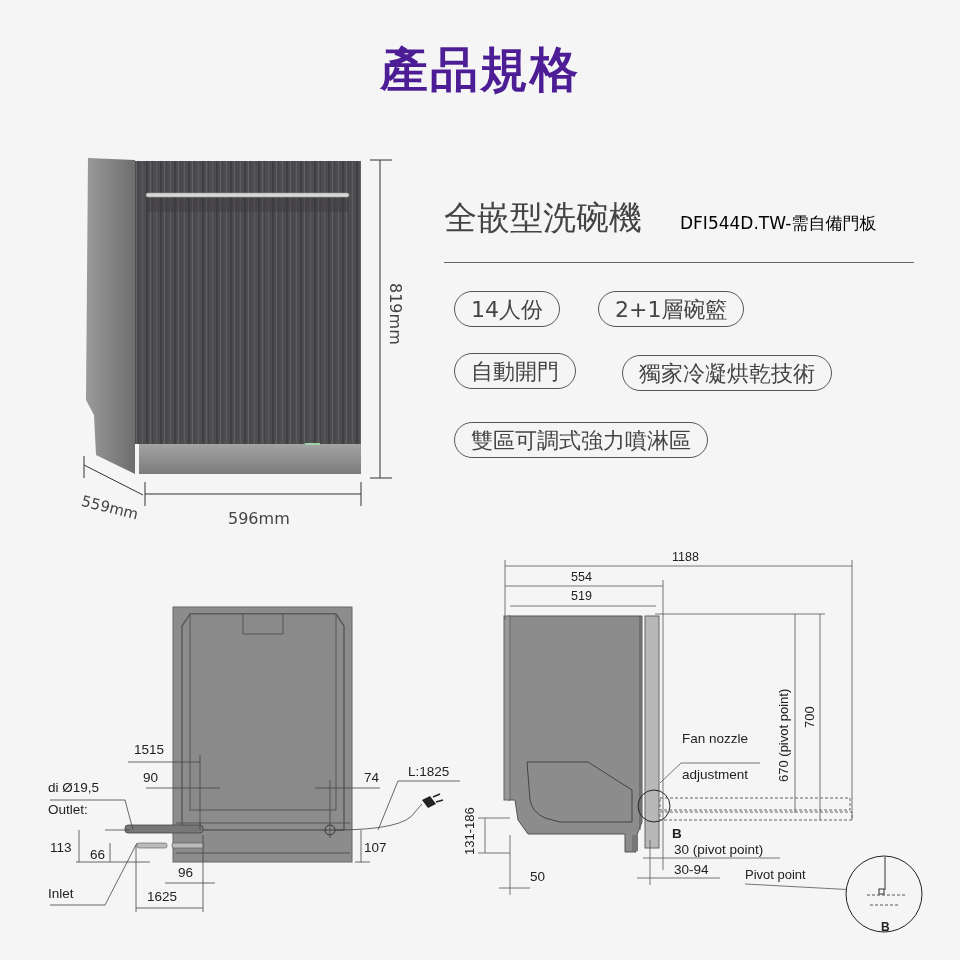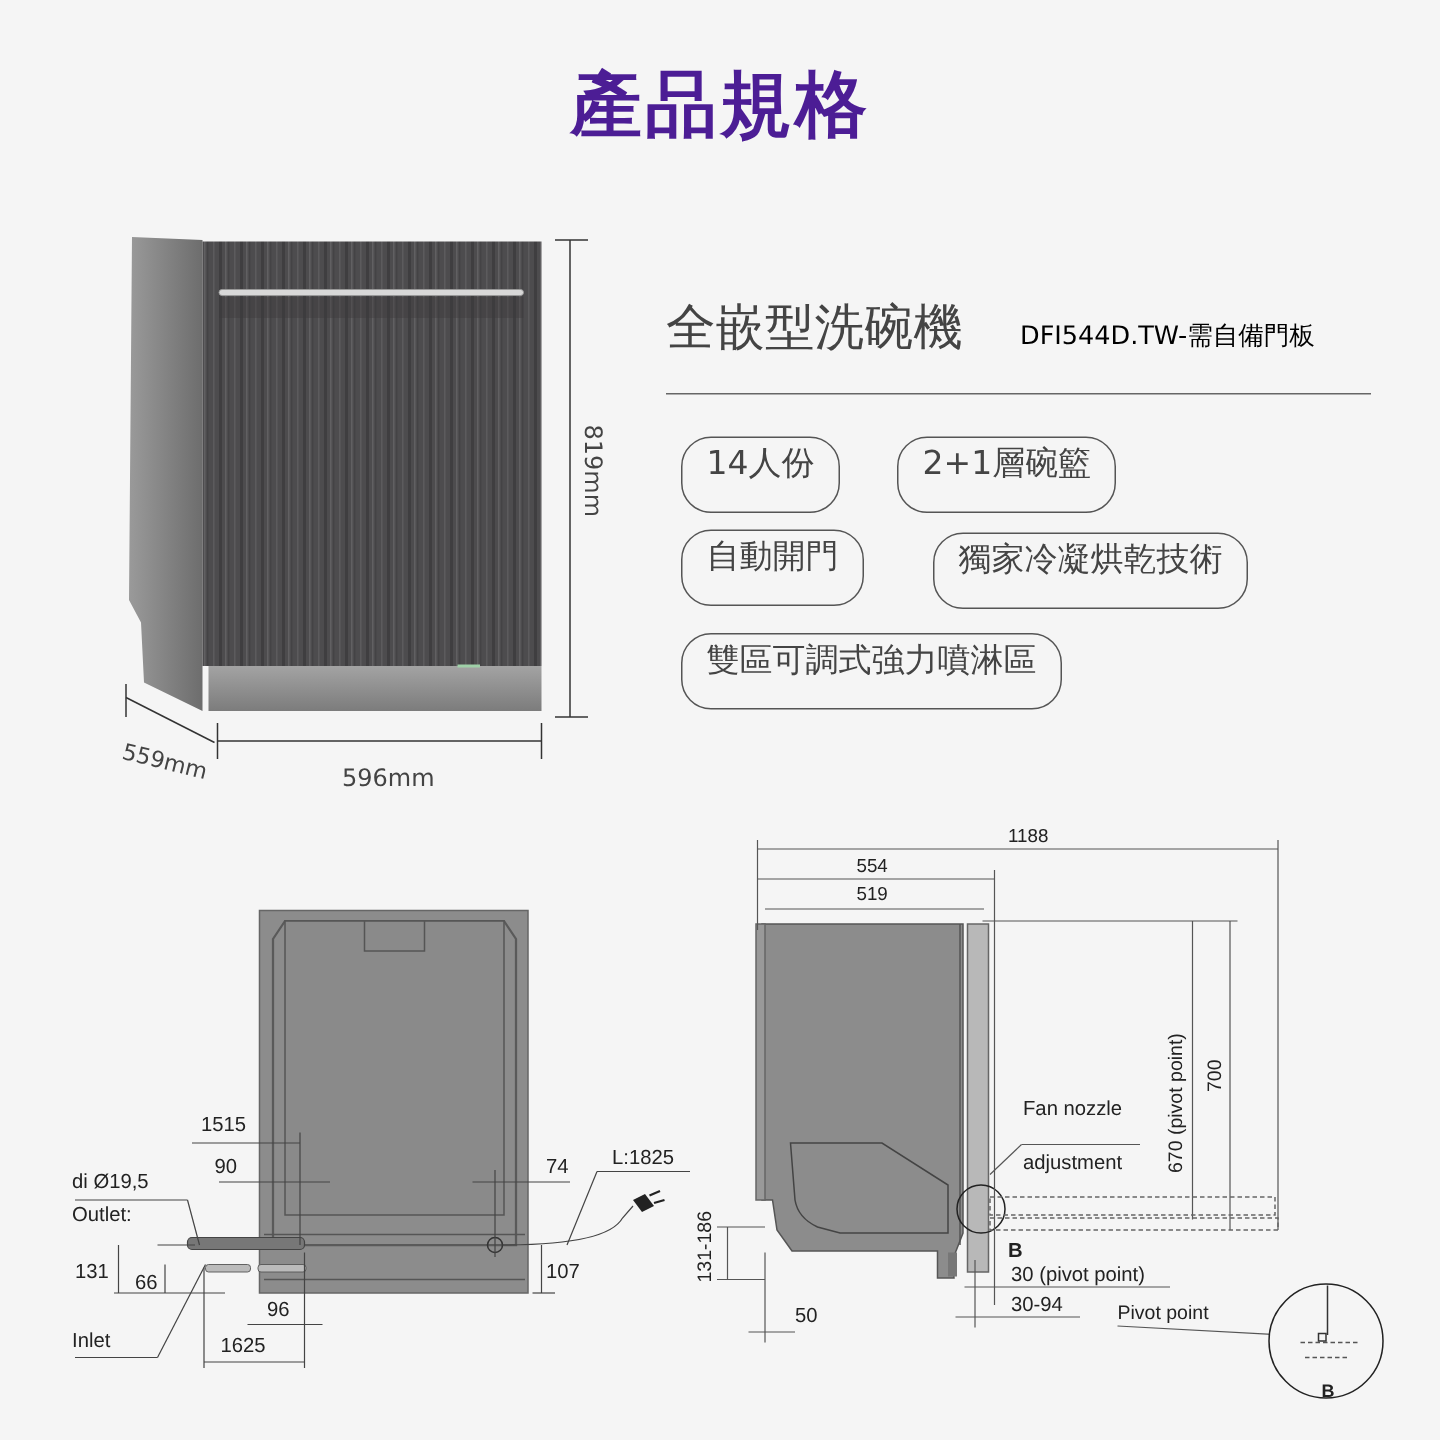--- a/index.html
+++ b/index.html
@@ -2,21 +2,21 @@
 <html><head>
 <meta charset="utf-8">
 <style>
   html, body { margin:0; padding:0; }
   body { width:960px; height:960px; background:#f5f5f5; position:relative; overflow:hidden; font-family:"DejaVu Sans", sans-serif; color:#333; }
   .abs { position:absolute; }
   .title { left:0; width:960px; top:38px; text-align:center; font-family:Liberation Sans, sans-serif; font-size:48px; font-weight:bold; color:#4c1d95; letter-spacing:2px; }
   .prod-name { left:444px; top:196px; font-size:33px; color:#444; font-family:Liberation Sans, sans-serif; white-space:nowrap; }
   .model { left:680px; top:212px; font-size:17px; color:#000000; white-space:nowrap; }
   .hr { left:444px; top:262px; width:470px; height:1px; background:#666; }
-  .pill { position:absolute; height:51px; border:1.5px solid #555; border-radius:20px; box-sizing:border-box; font-size:22px; line-height:35px; padding:0 16px; color:#444; white-space:nowrap; background:transparent; }
+  .pill { position:absolute; height:36px; border:1.5px solid #555; border-radius:20px; box-sizing:border-box; font-size:22px; line-height:35px; padding:0 16px; color:#444; white-space:nowrap; background:transparent; }
   .dim-text { font-size:15px; color:#444; white-space:nowrap; }
   .tech { font-family:"Liberation Sans", sans-serif; font-size:13.5px; color:#222; white-space:nowrap; }
   svg { position:absolute; left:0; top:0; }
 </style>
 </head>
 <body>
 
 <div class="abs title">產品規格</div>
 
 <svg width="960" height="960">
@@ -161,21 +161,21 @@
   </g>
 </svg>
 
 <div class="abs tech" style="left:48px; top:762px;margin-top:40px;">Outlet:</div>
 <div class="abs tech" style="left:48px; top:780px;">di Ø19,5</div>
 <div class="abs tech" style="left:48px; top:886px;">Inlet</div>
 <div class="abs tech" style="left:134px; top:742px;">1515</div>
 <div class="abs tech" style="left:143px; top:770px;">90</div>
 <div class="abs tech" style="left:364px; top:770px;">74</div>
 <div class="abs tech" style="left:408px; top:764px;">L:1825</div>
-<div class="abs tech" style="left:50px; top:840px;">131</div>
+<div class="abs tech" style="left:50px; top:840px;">113</div>
 <div class="abs tech" style="left:90px; top:847px;">66</div>
 <div class="abs tech" style="left:178px; top:865px;text-align:center;">96</div>
 <div class="abs tech" style="left:147px; top:889px;">1625</div>
 <div class="abs tech" style="left:364px; top:840px;">107</div>
 
 <div class="abs tech" style="left:672px; top:550px; font-size:12.5px;">1188</div>
 <div class="abs tech" style="left:571px; top:570px; font-size:12.5px;">554</div>
 <div class="abs tech" style="left:571px; top:589px; font-size:12.5px;">519</div>
 <div class="abs tech" style="left:776px; top:782px; transform:rotate(-90deg); transform-origin:left top; font-size:13px;">670 (pivot point)</div>
 <div class="abs tech" style="left:802px; top:728px; transform:rotate(-90deg); transform-origin:left top; font-size:13px;">700</div>

